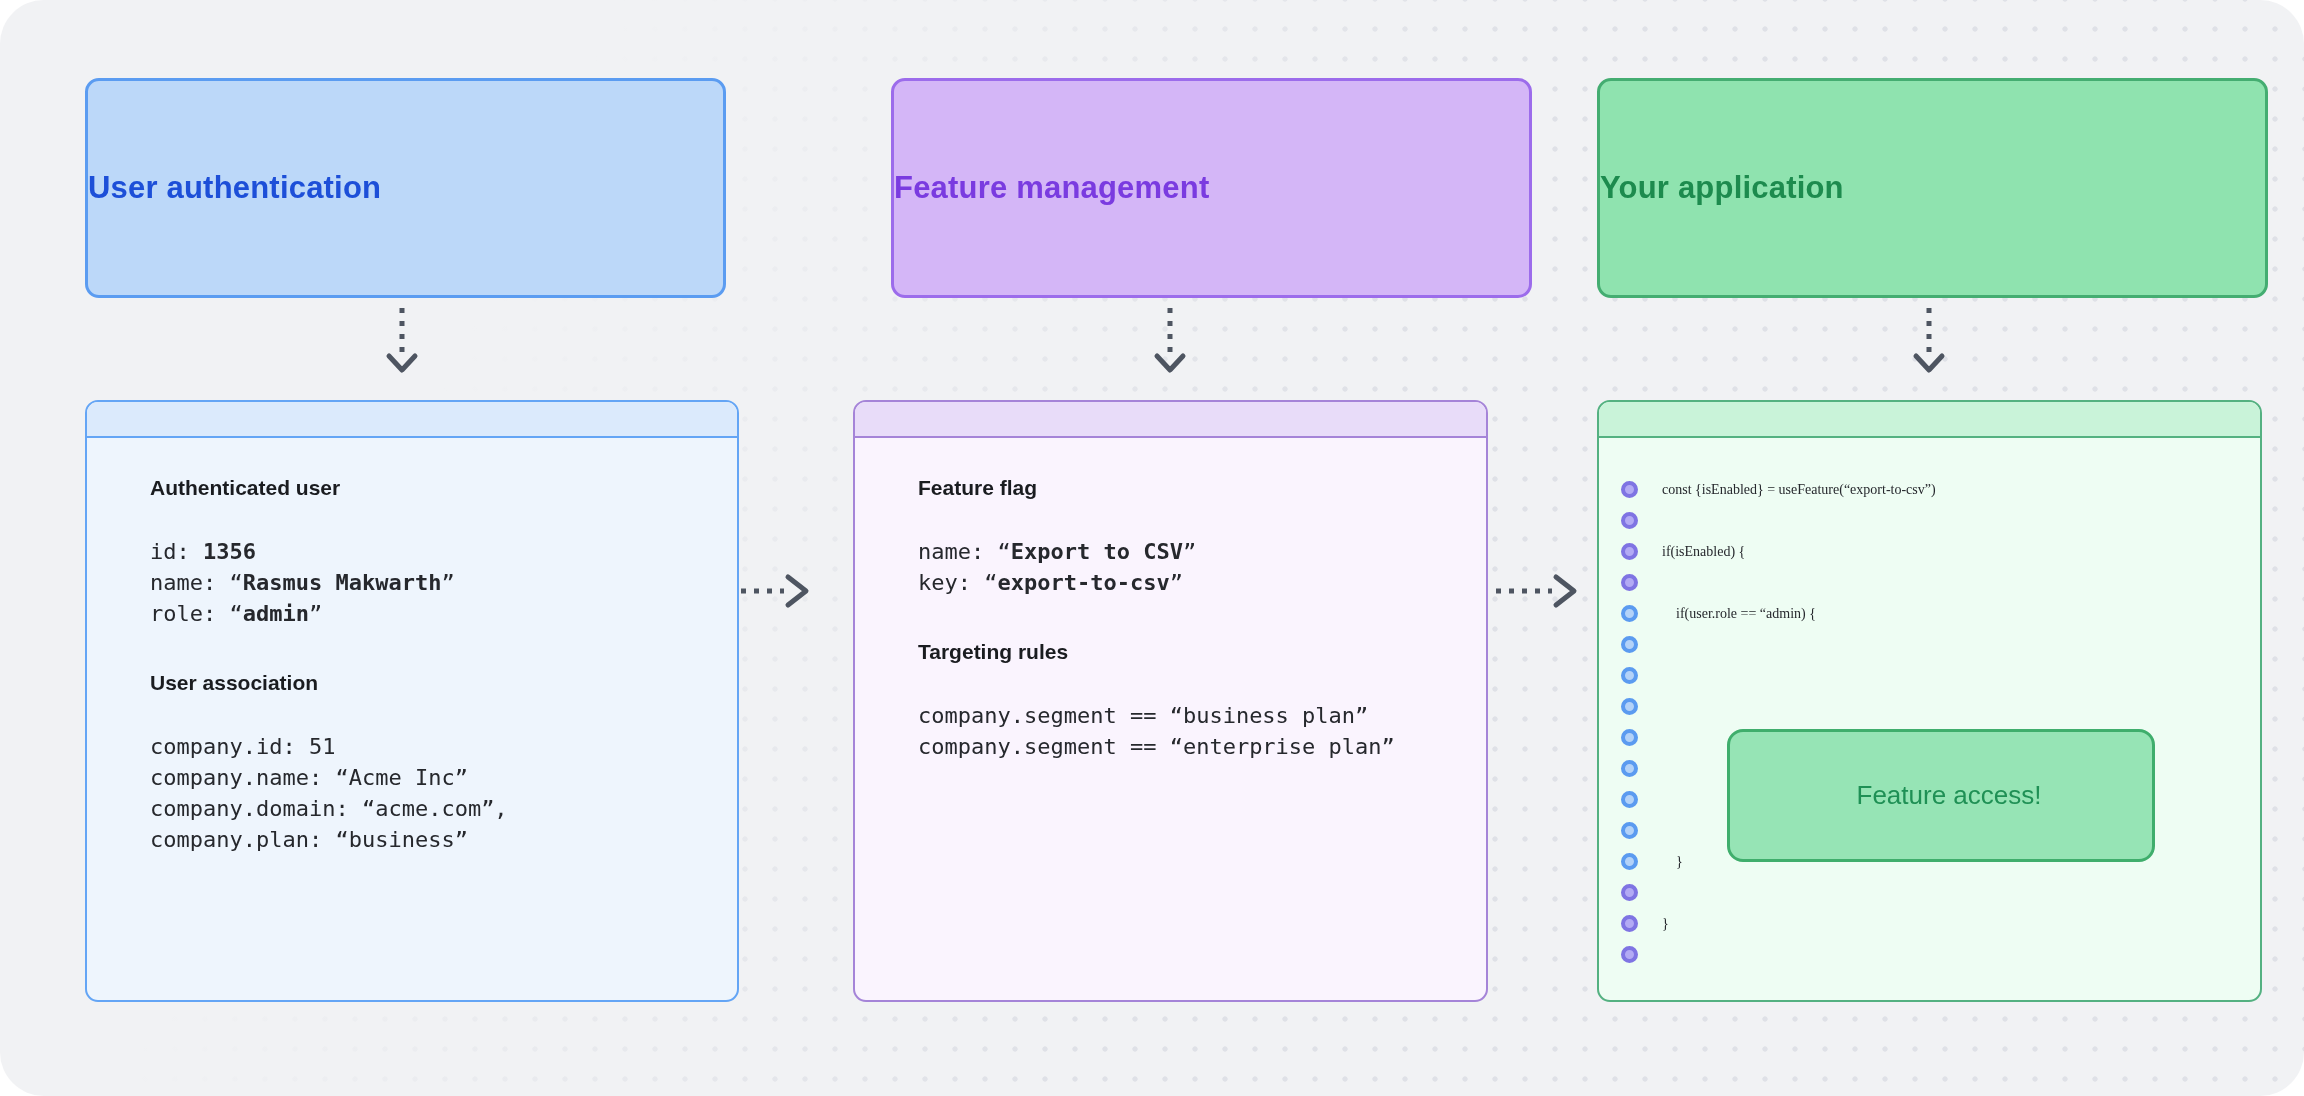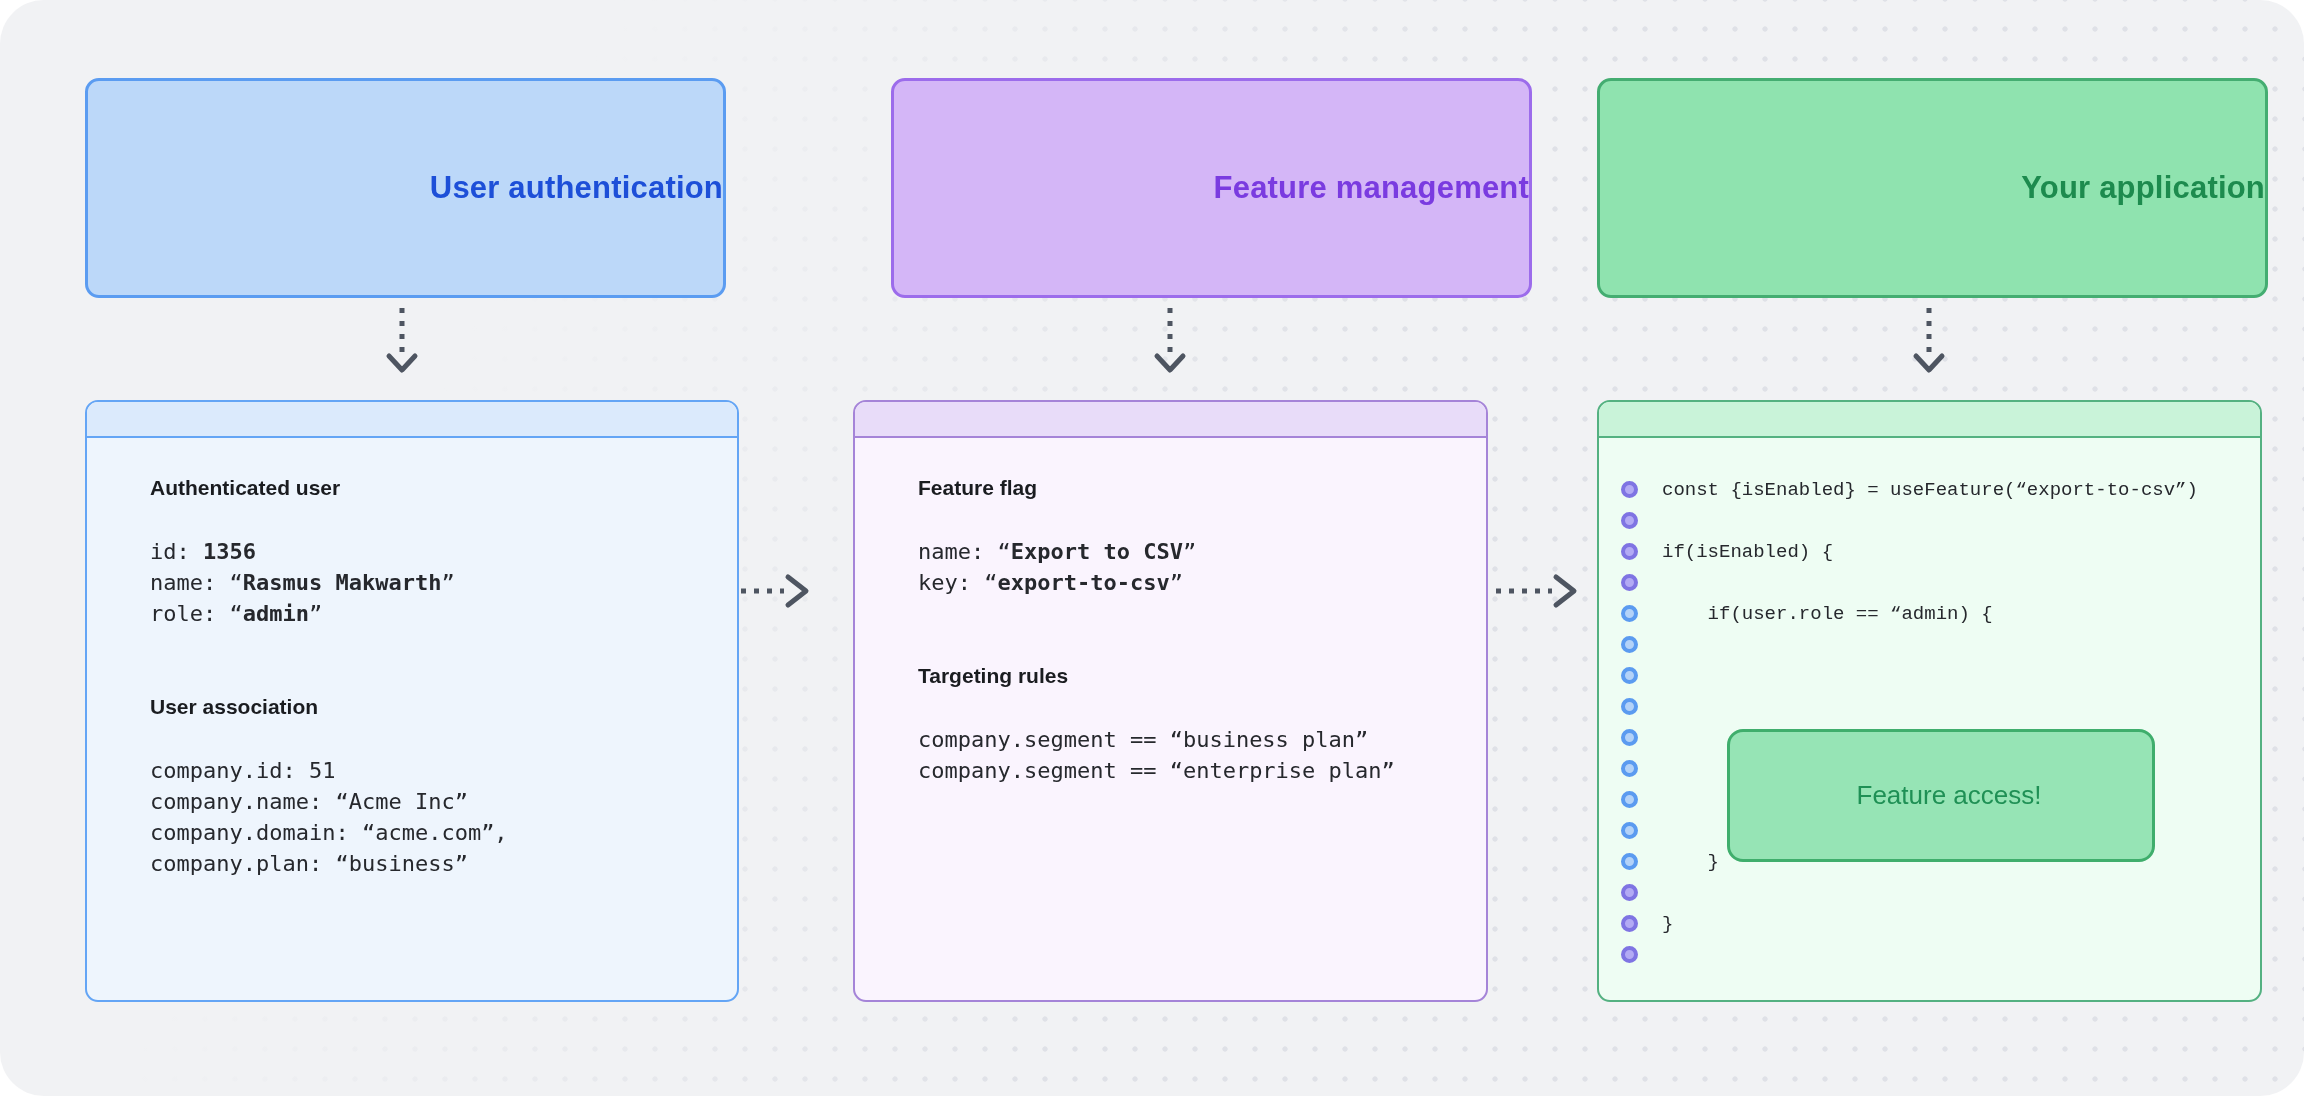--- a/index.html
+++ b/index.html
@@ -8,52 +8,52 @@
     background-color:#f1f2f4;
     background-image:
       linear-gradient(115deg, rgba(241,242,244,1) 22%, rgba(241,242,244,0) 55%),
       radial-gradient(circle, #dfe1e7 2.3px, rgba(223,225,231,0) 3px);
     background-size:auto, 30px 30px;
     background-position:0 0, 10px 14px;
     font-family:"Liberation Sans", sans-serif;
   }
   .topbox{
     position:absolute;top:78px;height:214px;border-radius:14px;
-    display:flex;align-items:center;justify-content:flex-end;
+    display:flex;align-items:center;justify-content:flex-start;
     font-size:31px;font-weight:700;letter-spacing:.2px;
   }
   .box-blue  {left:85px;  width:635px; background:#bcd8f9; border:3px solid #5b9cf1; color:#1d4fd8;}
   .box-purple{left:891px; width:635px; background:#d4b6f7; border:3px solid #9c6ceb; color:#7a3be0;}
   .box-green {left:1597px;width:665px; background:#8fe3af; border:3px solid #44ad71; color:#1d8b4e;}
 
   .panel{
     position:absolute;top:400px;height:602px;border-radius:13px;overflow:hidden;box-sizing:border-box;
   }
   .panel-blue  {left:85px;  width:654px; border:2px solid #64a5f5; background:#eef5fd;}
   .panel-purple{left:853px; width:635px; border:2px solid #a584d8; background:#faf4fe;}
   .panel-green {left:1597px;width:665px; border:2px solid #54b181; background:#eefdf3;}
   .panel-header{height:34px;border-bottom:2px solid;}
   .panel-blue   .panel-header{background:#dbeafc;border-color:#64a5f5;}
   .panel-purple .panel-header{background:#e8dcf9;border-color:#a584d8;}
   .panel-green  .panel-header{background:#c9f3d9;border-color:#54b181;}
   .panel-body{position:relative;padding:0 30px 0 63px;}
 
   .panel-heading{font-size:21px;font-weight:700;line-height:26px;color:#1a1c20;}
   .sec-0 .panel-heading{margin-top:37px;}
-  .sec-1 .panel-heading{margin-top:65px;}
+  .sec-1 .panel-heading{margin-top:41px;}
   .mono-lines{margin-top:35px;}
   .mono-line{font-family:"DejaVu Sans Mono", monospace;font-size:22px;line-height:31px;color:#26282d;white-space:pre;}
   .mono-line b{font-weight:700;}
 
   .code-rows{margin-top:36px;}
   .code-row{display:flex;align-items:center;height:31px;}
   .bullet{width:17px;height:17px;border-radius:50%;box-sizing:border-box;flex:0 0 17px;margin-left:-41px;margin-right:24px;}
   .bullet-purple{border:4px solid #7f74e3;background:#b3aaf4;}
   .bullet-blue  {border:4px solid #5b9bf0;background:#b3d2f8;}
-  .code-text{font-family:Liberation Mono, monospace;font-size:19px;color:#26282d;white-space:pre;}
+  .code-text{font-family:Liberation Serif, serif;font-size:14px;color:#26282d;white-space:pre;}
 
   .access-box{
     position:absolute;left:128px;top:255px;width:428px;height:133px;
     background:#96e4b5;border:3px solid #3fae6c;border-radius:16px;box-sizing:border-box;
     display:flex;align-items:center;justify-content:center;
     font-size:26px;font-weight:500;color:#1f9055;padding-left:16px;
   }
   .arrow{position:absolute;}
 </style>
 </head>

